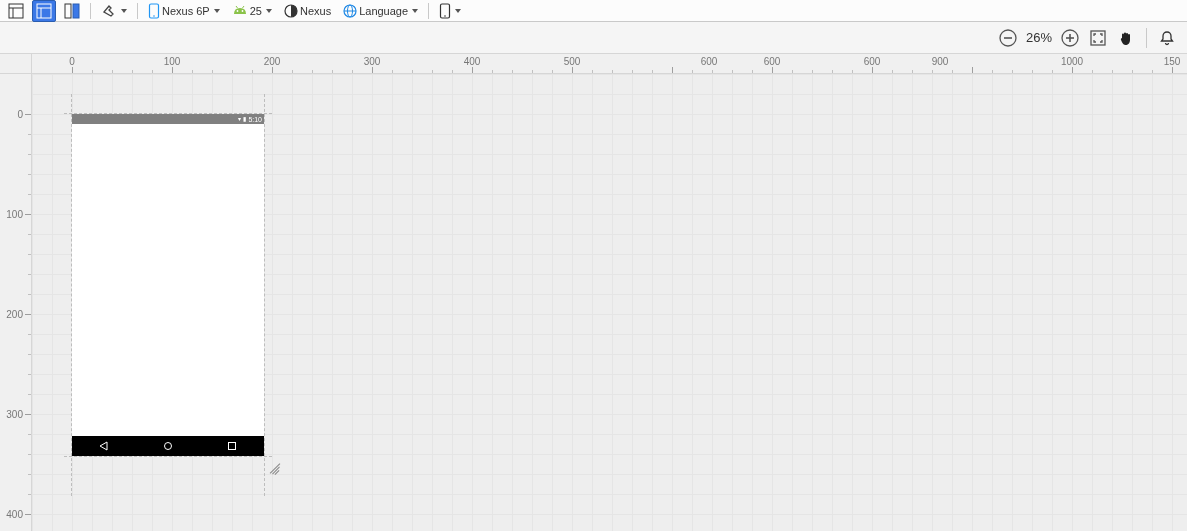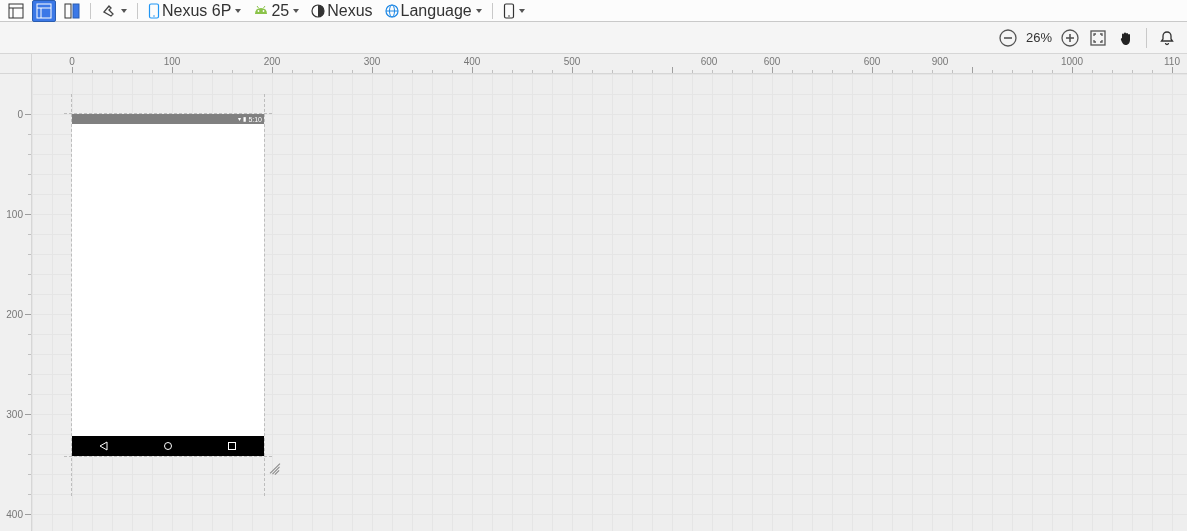--- a/index.html
+++ b/index.html
@@ -6,21 +6,21 @@
   html, body { width: 1187px; height: 531px; font-family: "Segoe UI", Arial, sans-serif; font-size: 12px; color: #333; background: #f0f0f0; overflow: hidden; }
   
   .toolbar1 {
     display: flex; align-items: center; gap: 4px;
     padding: 2px 4px; height: 22px;
     background: #fcfcfc; border-bottom: 1px solid #c9c9c9;
   }
   .tb-btn { padding: 2px 3px; border: 1px solid transparent; border-radius: 2px; cursor: pointer; display: inline-flex; align-items: center; gap: 2px; }
   .tb-sep { width: 1px; height: 16px; background: #c9c9c9; margin: 0 2px; }
   .tb-btn svg { display: block; }
-  .tb-label { font-size: 16px; }
+  .tb-label { font-size: 11px; }
   .caret { width: 0; height: 0; border-left: 3px solid transparent; border-right: 3px solid transparent; border-top: 4px solid #555; margin-left: 2px; }
   
   .toolbar2 {
     display: flex; align-items: center; justify-content: flex-end; gap: 4px;
     padding: 0 8px; height: 32px;
     background: #f5f5f5; border-bottom: 1px solid #d6d6d6;
   }
   .tb2-btn { padding: 3px; border: none; background: transparent; cursor: pointer; display: inline-flex; align-items: center; }
   .tb2-sep { width: 1px; height: 20px; background: #c9c9c9; margin: 0 4px; }
   .zoom-text { font-size: 13px; color: #333; padding: 0 2px; }
@@ -253,21 +253,21 @@
       <div class="tick-minor" style="left: 980px;"></div>
       <div class="tick-minor" style="left: 1000px;"></div>
       <div class="tick-minor" style="left: 1020px;"></div>
       <div class="tick-major" style="left: 1040px;"></div>
       <div class="tick-label" style="left: 1040px;">1000</div>
       <div class="tick-minor" style="left: 1060px;"></div>
       <div class="tick-minor" style="left: 1080px;"></div>
       <div class="tick-minor" style="left: 1100px;"></div>
       <div class="tick-minor" style="left: 1120px;"></div>
       <div class="tick-major" style="left: 1140px;"></div>
-      <div class="tick-label" style="left: 1140px;">110</div>
+      <div class="tick-label" style="left: 1140px;">150</div>
     </div>
   <div class="ruler-v" id="rulerV">
       <div class="tick-major" style="top: 40px;"></div>
       <div class="tick-label" style="top: 40px;">0</div>
       <div class="tick-minor" style="top: 60px;"></div>
       <div class="tick-minor" style="top: 80px;"></div>
       <div class="tick-minor" style="top: 100px;"></div>
       <div class="tick-minor" style="top: 120px;"></div>
       <div class="tick-major" style="top: 140px;"></div>
       <div class="tick-label" style="top: 140px;">100</div>

